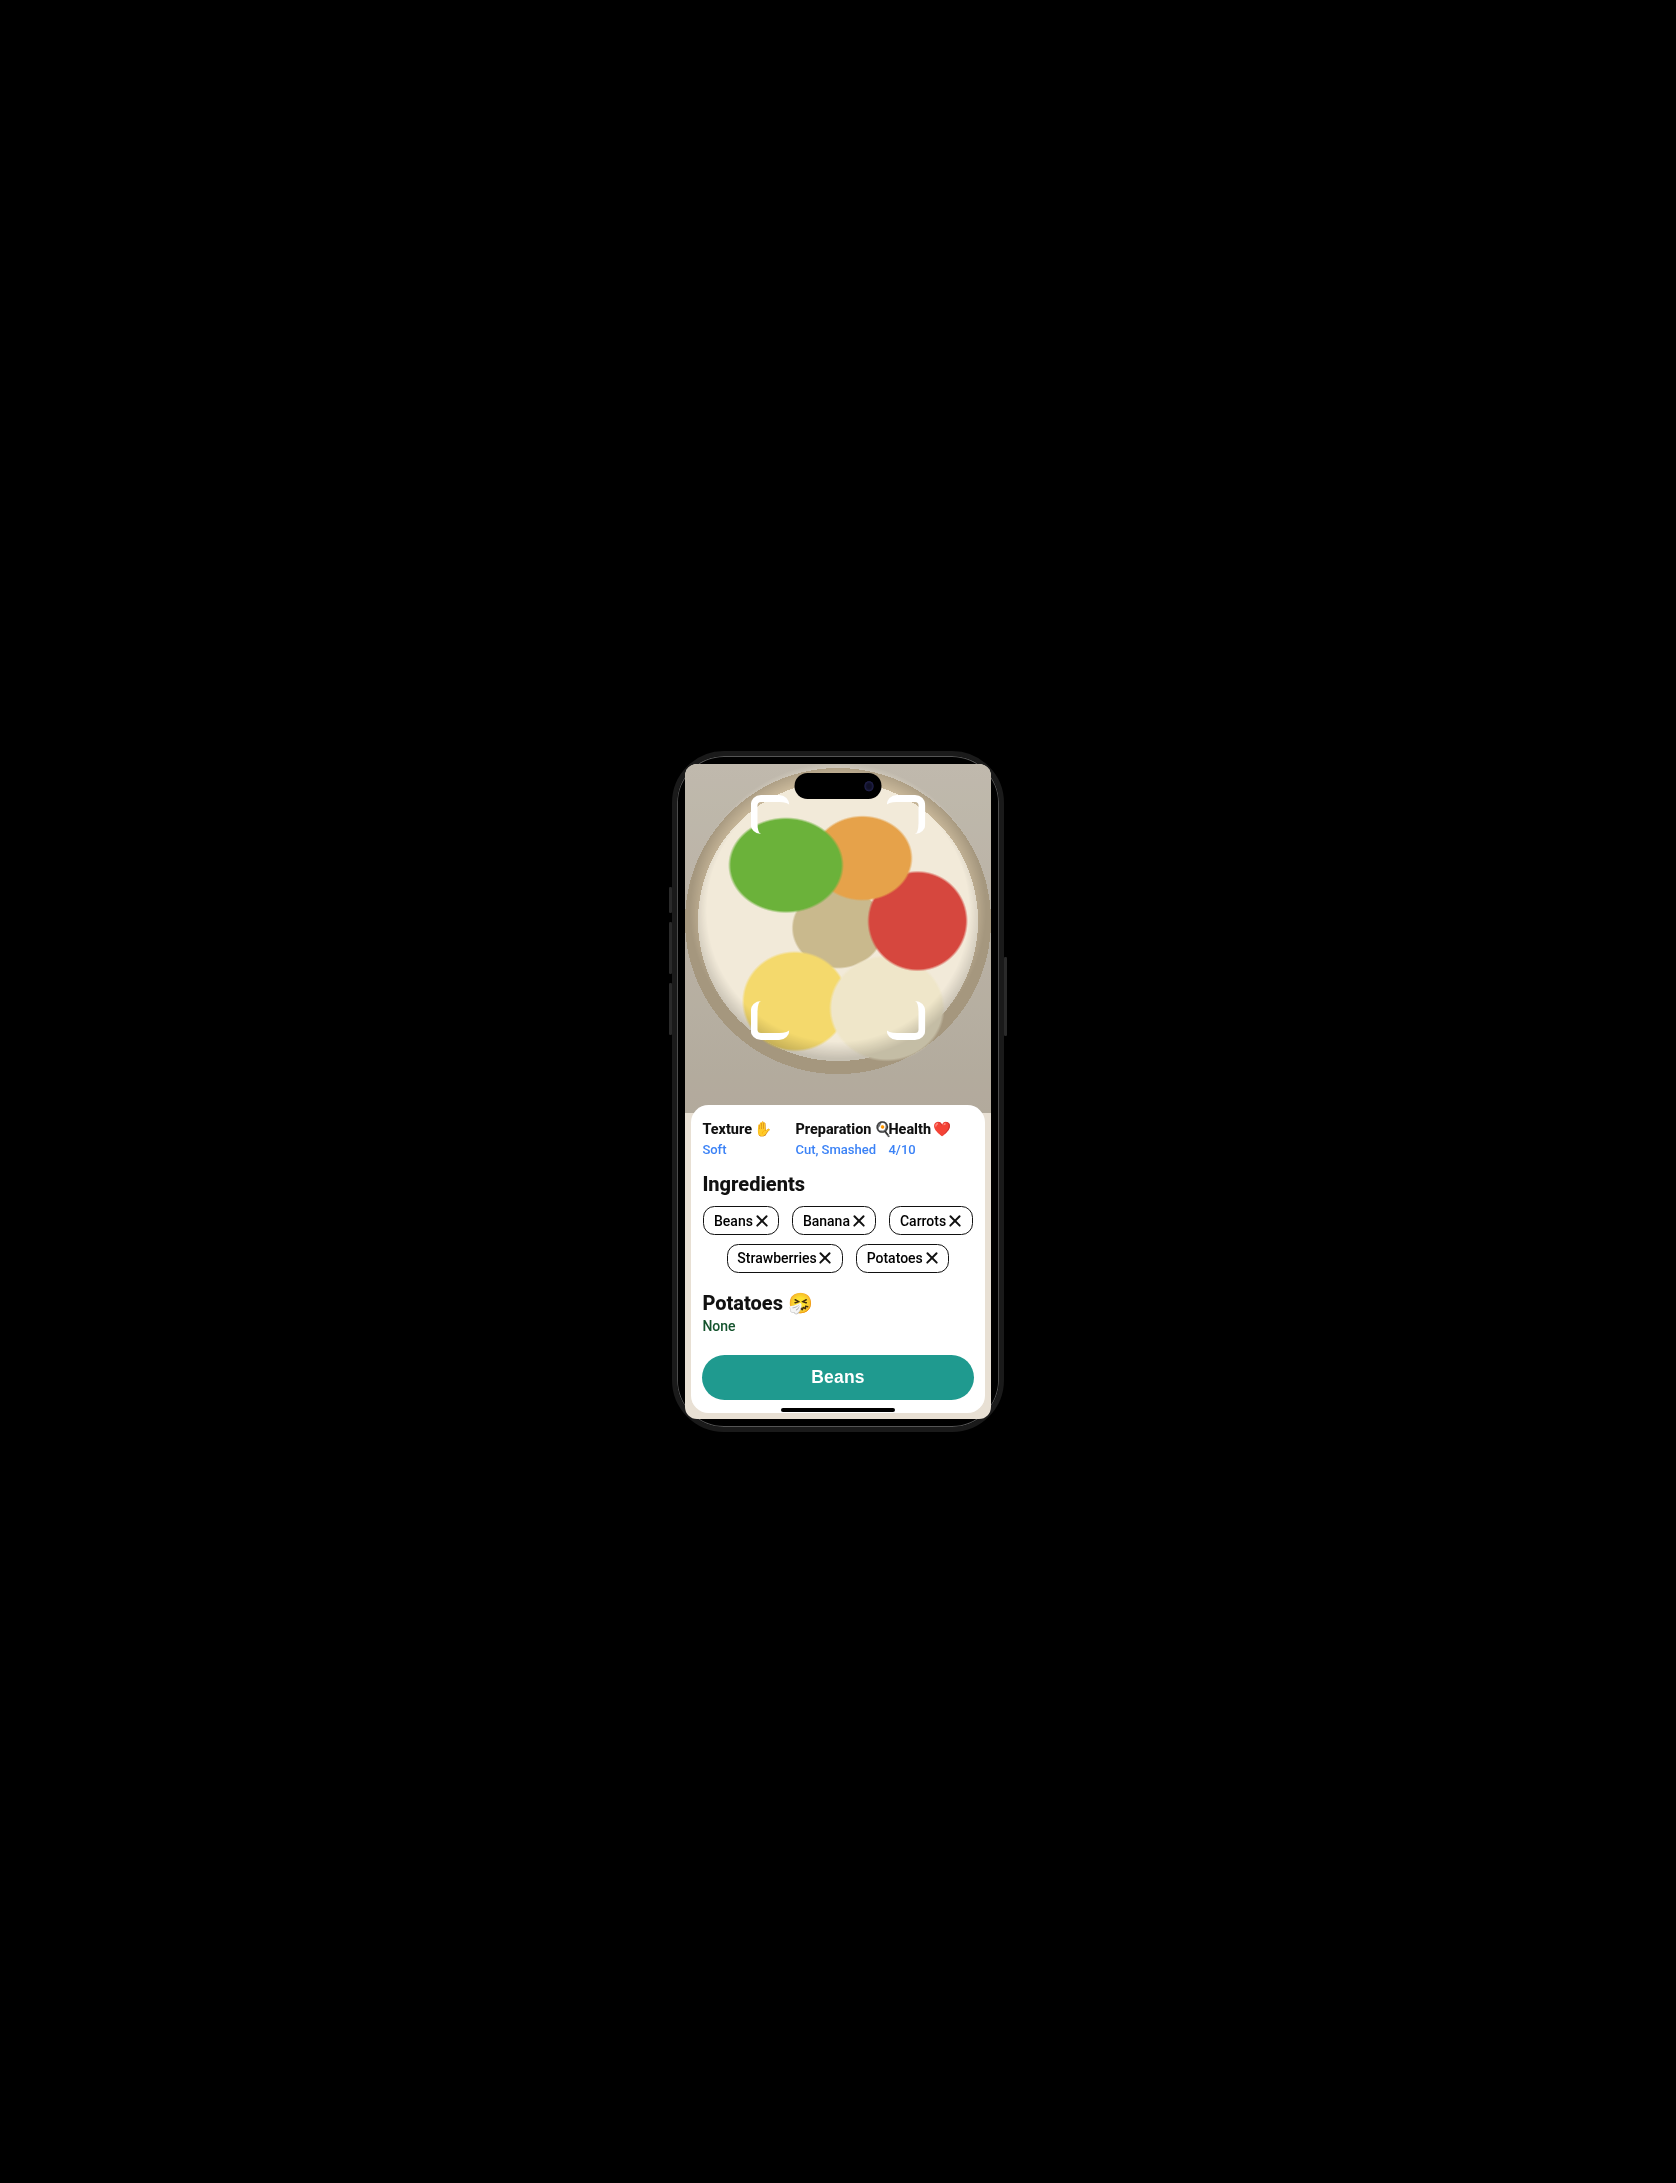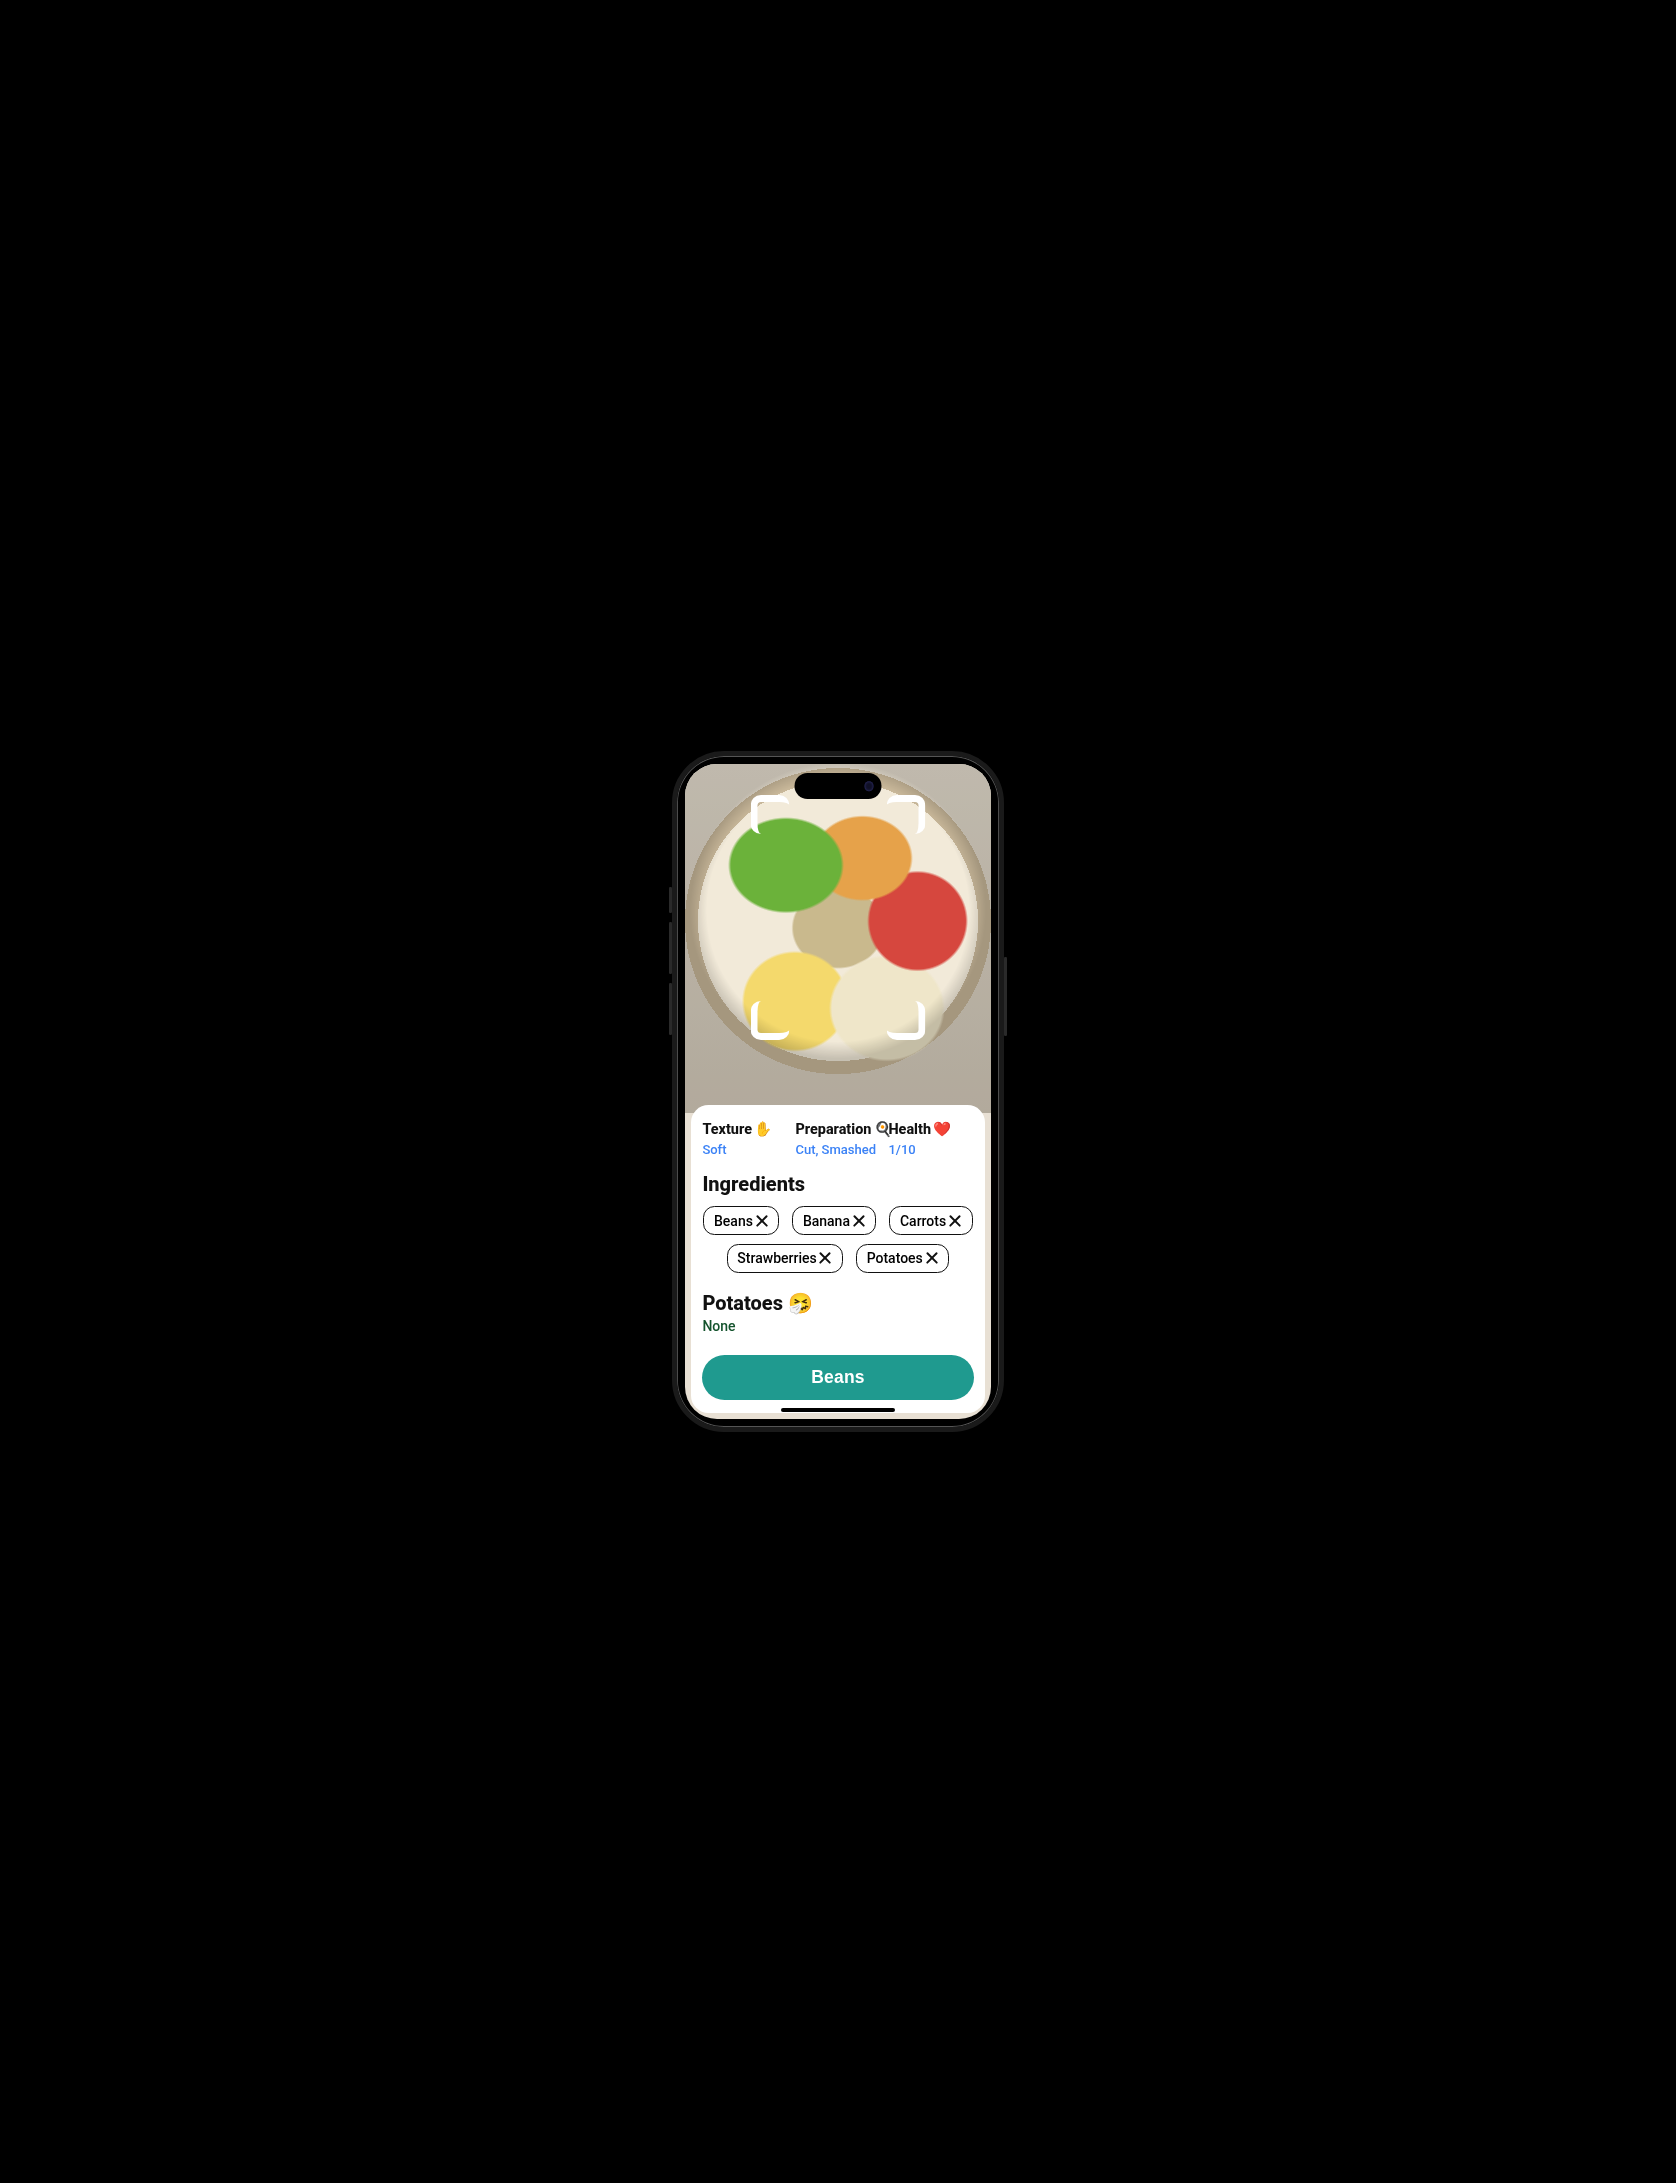--- a/index.html
+++ b/index.html
@@ -34,21 +34,21 @@
   }
   .device::after { 
     right: -7.9px; top: 201px; width: 2.6px; height: 79px; border-radius: 1.3px;
   }
   .side-btn2 { position:absolute; left:-7.9px; top:227px; width:2.6px; height:52px; background:#2a2a2a; border-radius:1.3px;}
   .side-btn3 { position:absolute; left:-7.9px; top:131px; width:2.6px; height:26px; background:#2a2a2a; border-radius:1.3px;}
 
   .screen {
     width: 100%;
     height: 100%;
-    border-radius: 32px;
+    border-radius: 12px;
     overflow: hidden;
     background: #e8e0d4;
     position: relative;
   }
 
   
   .island {
     position: absolute;
     top: 9.6px;
     left: 50%;
@@ -253,21 +253,21 @@
             <span class="emoji">🍳</span>
           </div>
           <div class="stat-value">Cut, Smashed</div>
         </div>
 
         <div class="stat">
           <div class="stat-label">
             <span>Health</span>
             <span class="emoji">❤️</span>
           </div>
-          <div class="stat-value">1/10</div>
+          <div class="stat-value">4/10</div>
         </div>
 
       </div>
 
       <div class="section-title">Ingredients</div>
 
       <div class="chips">
         <div class="chip">
           <span>Beans</span>
           <span class="x"></span>

